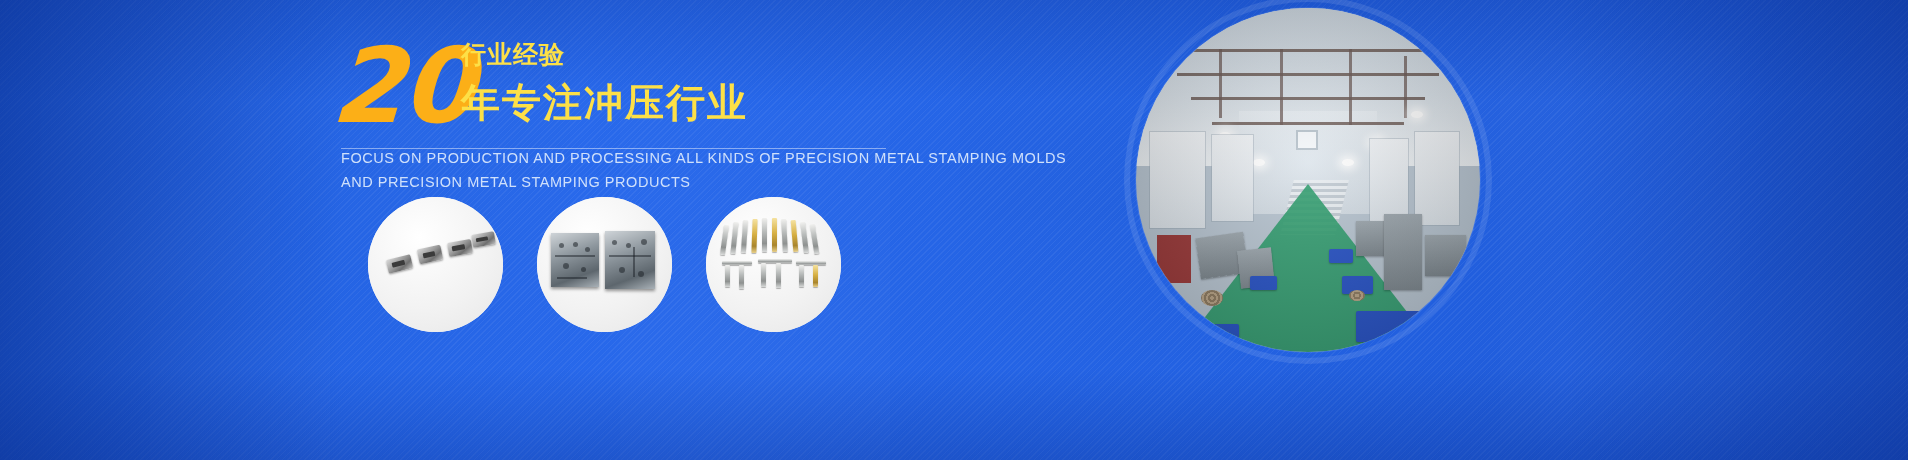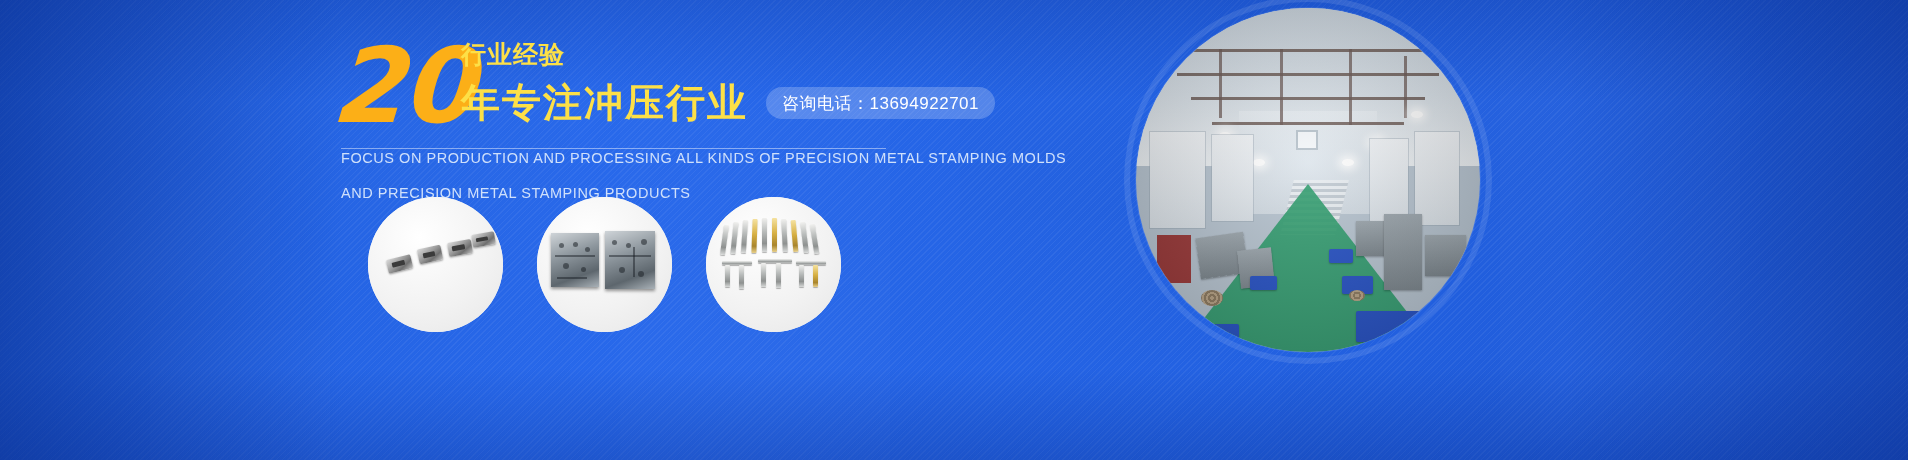--- a/index.html
+++ b/index.html
@@ -223,29 +223,28 @@
     <div class="headline">
       <div class="big20">20</div>
 
       <div class="headline-text">
         <div class="line1">
           <span class="cn-small">行业经验</span>
         </div>
 
         <div class="line2">
           <span class="cn-big">年专注冲压行业</span>
-          <span class="phone-pill">咨询电话：13694922701</span>
         </div>
       </div>
     </div>
 
     <div class="divider"></div>
 
     <div class="sub">FOCUS ON PRODUCTION AND PROCESSING ALL KINDS OF PRECISION METAL STAMPING MOLDS</div>
-    <div class="sub" style="margin-top:16px;">AND PRECISION METAL STAMPING PRODUCTS</div>
+    <div class="sub" style="margin-top:5px;">AND PRECISION METAL STAMPING PRODUCTS</div>
   </div>
 
   <div class="circle pc pc1">
     <div class="plate"></div>
     <div class="usb" style="left:19px;top:60px;width:25px;height:14px;transform:rotate(-14deg);">
         <i style="left:5px;top:4px;width:13px;height:5px;"></i>
       </div>
     <div class="usb" style="left:50px;top:50px;width:24px;height:15px;transform:rotate(-12deg);">
         <i style="left:5px;top:5px;width:12px;height:5px;"></i>
       </div>

